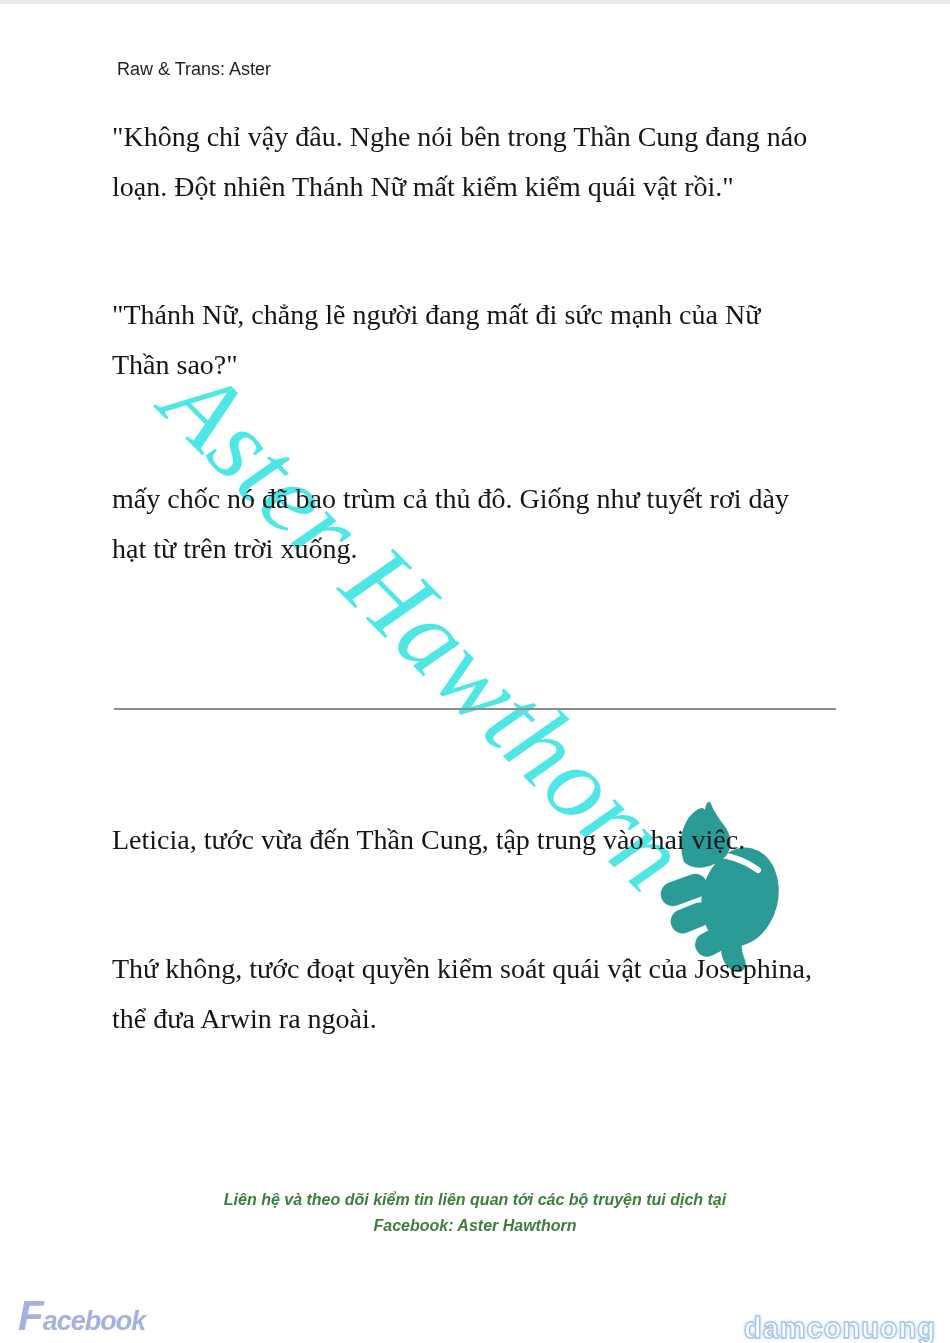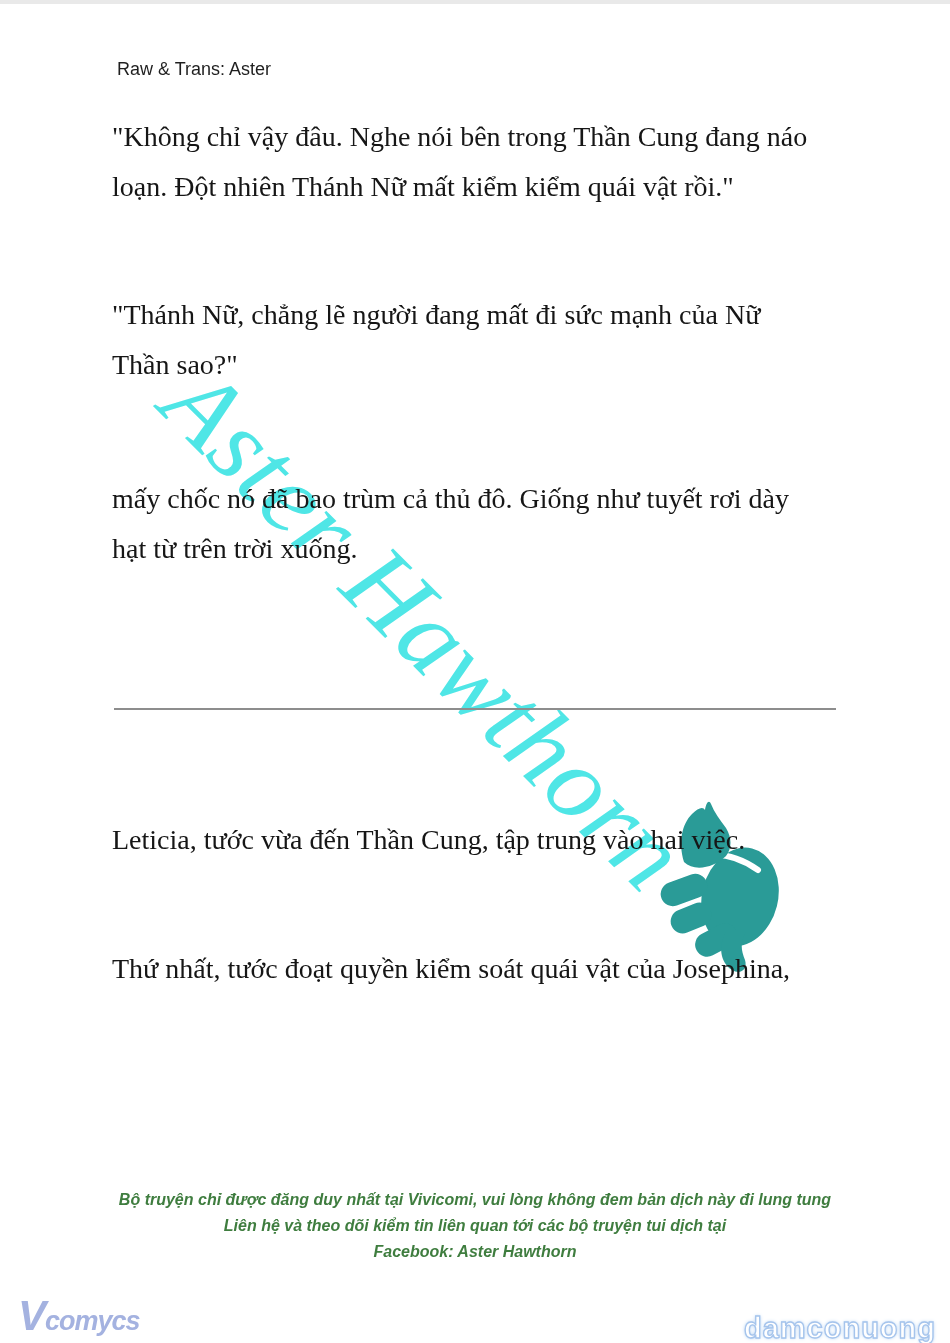--- a/index.html
+++ b/index.html
@@ -83,28 +83,28 @@
       <div class="line">Thần sao?"</div>
     </div>
     <div class="para p3">
       <div class="line">mấy chốc nó đã bao trùm cả thủ đô. Giống như tuyết rơi dày</div>
       <div class="line">hạt từ trên trời xuống.</div>
     </div>
     <div class="para p4">
       <div class="line">Leticia, tước vừa đến Thần Cung, tập trung vào hai việc.</div>
     </div>
     <div class="para p5">
-      <div class="line">Thứ nhất, tước đoạt quyền kiểm soát quái vật của Josephina,</div>
+      <div class="line">Thứ không, tước đoạt quyền kiểm soát quái vật của Josephina,</div>
+      <div class="line">thể đưa Arwin ra ngoài.</div>
     </div>
   </div>
 
   <div class="divider"></div>
 
   <div class="footer">
-    <div class="fline">Bộ truyện chỉ được đăng duy nhất tại Vivicomi, vui lòng không đem bản dịch này đi lung tung</div>
     <div class="fline">Liên hệ và theo dõi kiểm tin liên quan tới các bộ truyện tui dịch tại</div>
     <div class="fline">Facebook: Aster Hawthorn</div>
   </div>
 
-  <div class="logo-vcomycs">Vcomycs</div>
+  <div class="logo-vcomycs">Facebook</div>
   <div class="logo-dam">damconuong</div>
 
 </div>
 
 </body></html>

